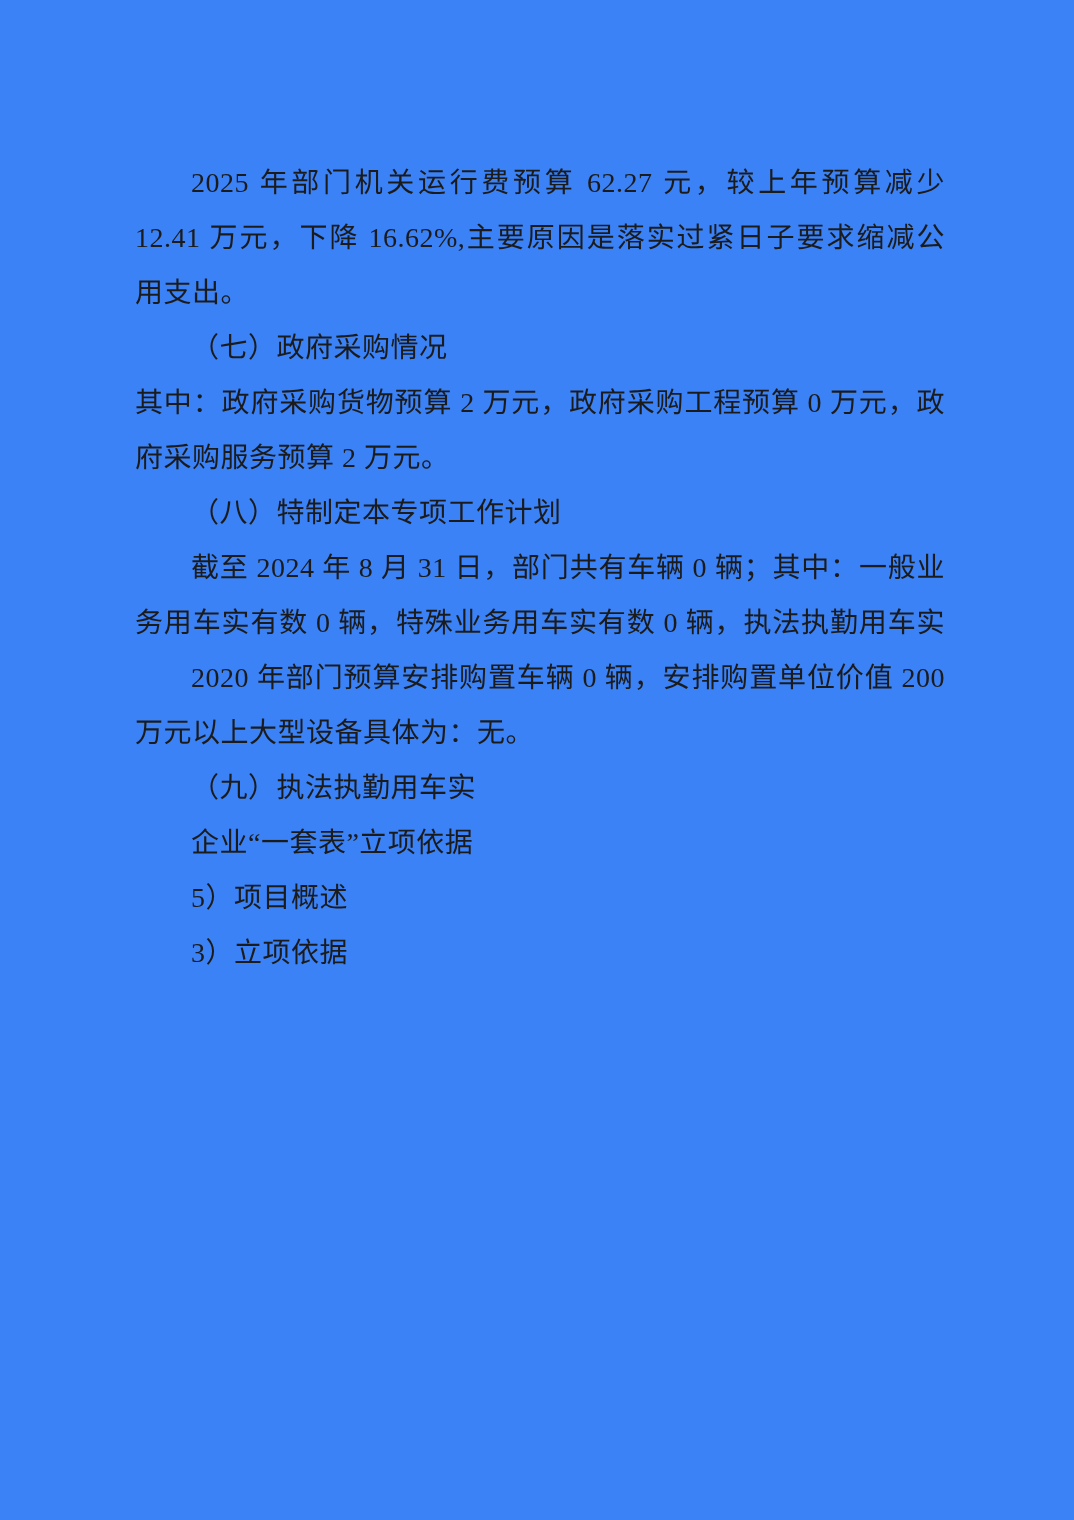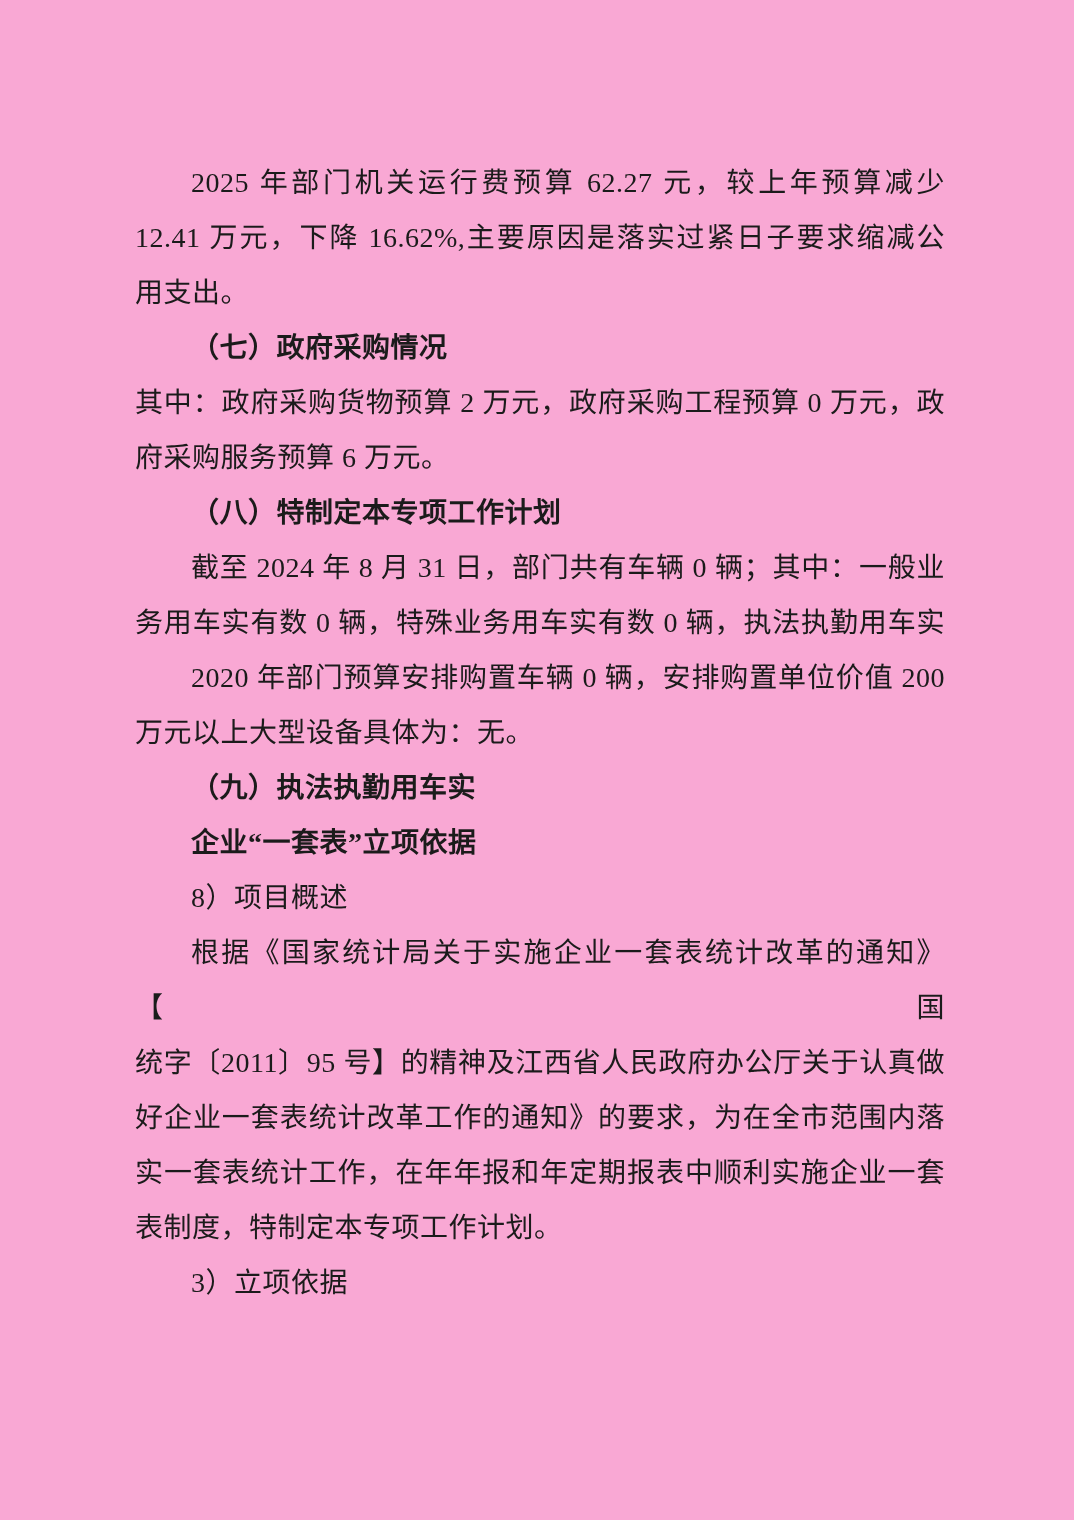--- a/index.html
+++ b/index.html
@@ -5,33 +5,33 @@
   html, body {
     margin: 0;
     padding: 0;
     background: #ffffff;
   }
   .page {
     position: relative;
     width: 1074px;
     height: 1520px;
     box-sizing: border-box;
-    background: #f9a8d4;
+    background: #3b82f6;
     padding: 155px 129px 0 135px;
     font-family: "Liberation Serif", "DejaVu Serif", serif;
     font-size: 28px;
     color: #1b1b1b;
     overflow: hidden;
   }
   .para {
     margin: 0;
     padding: 0;
   }
   .heading .line {
-    font-weight: 700;
+    font-weight: 400;
   }
   .line {
     display: block;
     line-height: 55px;
     text-align: justify;
     text-justify: inter-ideograph;
     letter-spacing: 0.5px;
   }
   
   .line.fill {
@@ -55,21 +55,21 @@
     <span class="line fill">12.41 万元，下降 16.62%,主要原因是落实过紧日子要求缩减公</span>
     <span class="line last">用支出。</span>
   </p>
 
   <p class="para heading">
     <span class="line first last">（七）政府采购情况</span>
   </p>
 
   <p class="para body">
     <span class="line fill">其中：政府采购货物预算 2 万元，政府采购工程预算 0 万元，政</span>
-    <span class="line last">府采购服务预算 6 万元。</span>
+    <span class="line last">府采购服务预算 2 万元。</span>
   </p>
 
   <p class="para heading">
     <span class="line first last">（八）特制定本专项工作计划</span>
   </p>
 
   <p class="para body">
     <span class="line first fill">截至 2024 年 8 月 31 日，部门共有车辆 0 辆；其中：一般业</span>
     <span class="line fill">务用车实有数 0 辆，特殊业务用车实有数 0 辆，执法执勤用车实</span>
   </p>
@@ -81,28 +81,21 @@
 
   <p class="para heading">
     <span class="line first last">（九）执法执勤用车实</span>
   </p>
 
   <p class="para heading">
     <span class="line first last">企业“一套表”立项依据</span>
   </p>
 
   <p class="para body">
-    <span class="line first last">8）项目概述</span>
+    <span class="line first last">5）项目概述</span>
   </p>
 
-  <p class="para body">
-    <span class="line first fill">根据《国家统计局关于实施企业一套表统计改革的通知》【国</span>
-    <span class="line fill">统字〔2011〕95 号】的精神及江西省人民政府办公厅关于认真做</span>
-    <span class="line fill">好企业一套表统计改革工作的通知》的要求，为在全市范围内落</span>
-    <span class="line fill">实一套表统计工作，在年年报和年定期报表中顺利实施企业一套</span>
-    <span class="line last">表制度，特制定本专项工作计划。</span>
-  </p>
 
   <p class="para body">
     <span class="line first last">3）立项依据</span>
   </p>
 
 </div>
 
 </body></html>

